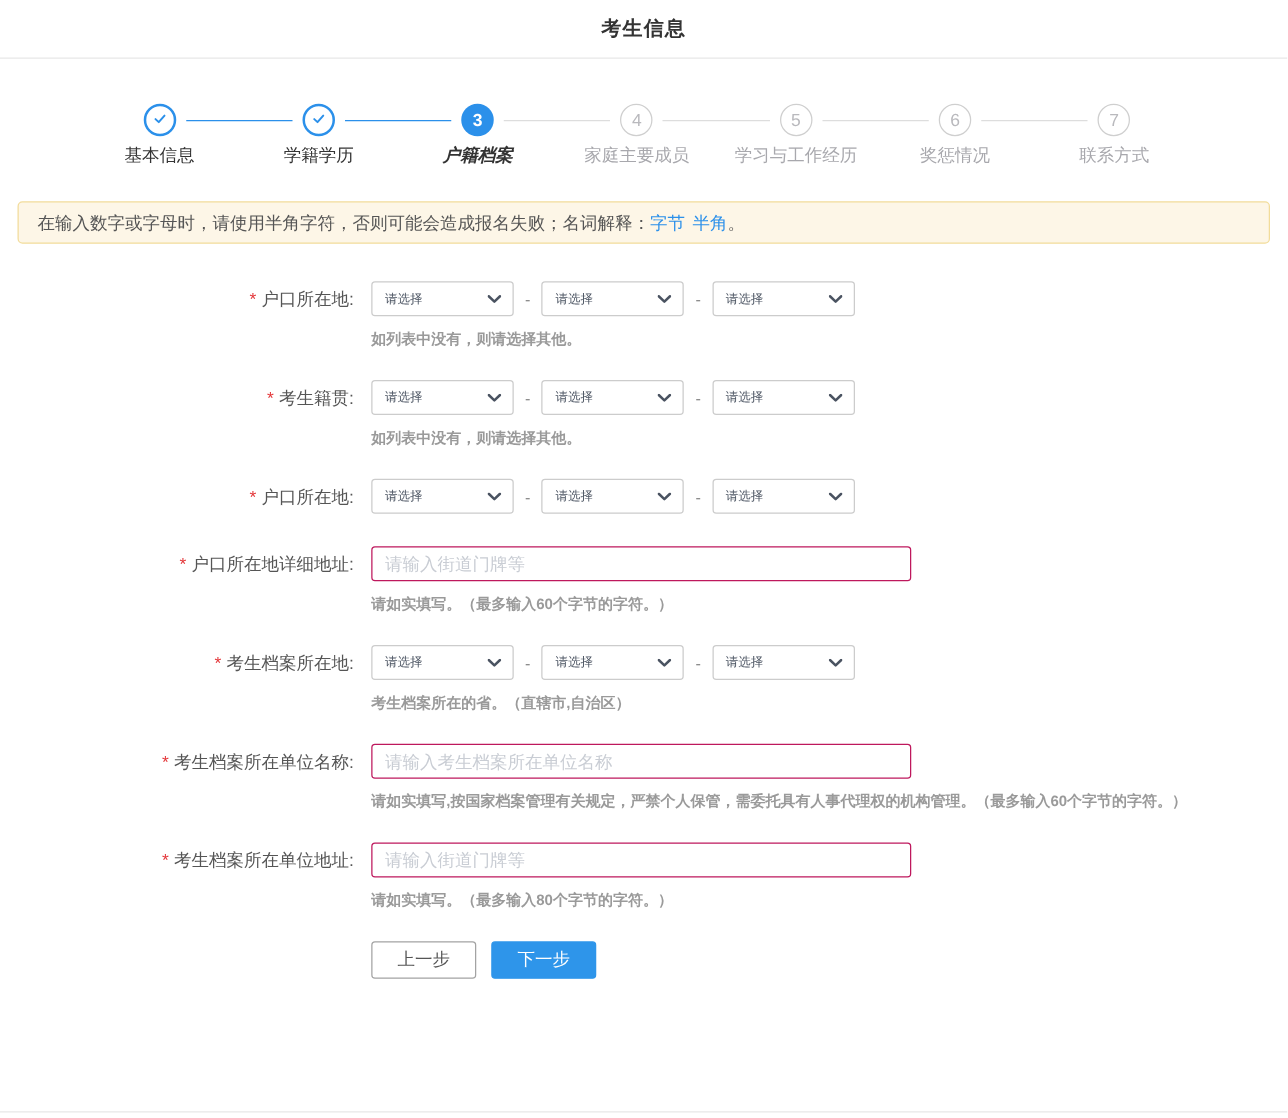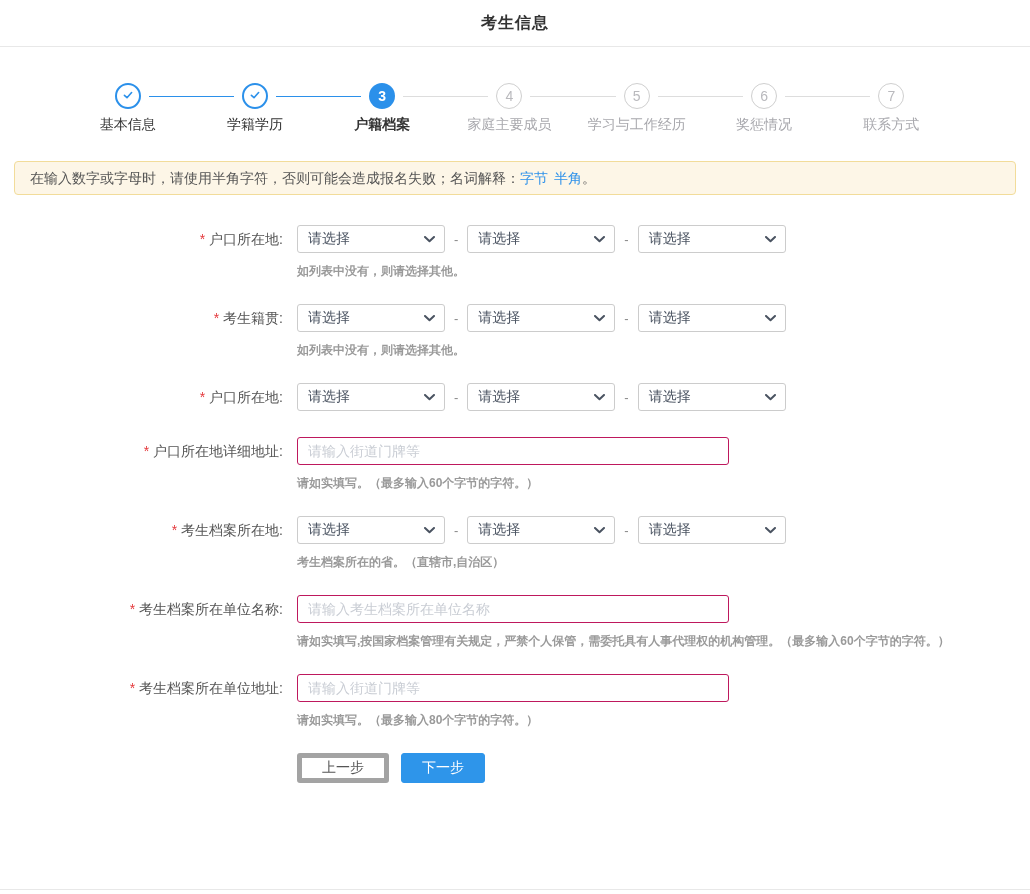--- a/index.html
+++ b/index.html
@@ -18,21 +18,21 @@
   .step .circle {
     width:26px; height:26px; border-radius:50%; margin:0 auto;
     display:flex; align-items:center; justify-content:center;
     background:#fff; position:relative; z-index:1; font-size:14px;
   }
   .step.done .circle    { border:2px solid #2b90ea; color:#2b90ea; }
   .step.current .circle { background:#2b90ea; color:#fff; font-weight:700; }
   .step.pending .circle { border:1px solid #cfcfcf; color:#b9b9bd; }
   .step-label { margin-top:7px; font-size:14px; }
   .step.done .step-label    { color:#333; }
-  .step.current .step-label { color:#333; font-weight:700; }
+  .step.current .step-label { color:#333; font-weight:700;font-style:italic; }
   .step.pending .step-label { color:#a8a8ad; }
   .step:not(:first-child)::before {
     content:""; position:absolute; top:13px;
     right:calc(50% + 21px); width:calc(100% - 42px); height:1px; background:#ddd;
   }
   .step.done:not(:first-child)::before,
   .step.current:not(:first-child)::before { background:#2b90ea; }
 
   
   .notice {
@@ -44,38 +44,38 @@
 
   
   .form { margin-top:30px; }
   .form-row { display:flex; margin-bottom:26px; }
   .label-col { width:283px; flex-shrink:0; text-align:right; padding-top:6px;
                font-size:14px; color:#555; }
   .req { color:#e4393c; margin-right:4px; }
   .ctrl-col { margin-left:14px; }
   .ctrl-line { display:flex; align-items:center; }
   .sel {
-    width:148px; height:28px; border:1px solid #ccc; border-radius:3px;
+    width:114px; height:28px; border:1px solid #ccc; border-radius:3px;
     background:#fff; display:flex; align-items:center; justify-content:space-between;
-    padding:0 9px 0 10px; font-size:14px; color:#4a5361; cursor:pointer;
+    padding:0 9px 0 10px; font-size:10px; color:#4a5361; cursor:pointer;
   }
   .chev { display:flex; align-items:center; }
   .dash { margin:0 9px; color:#888; font-size:13px; }
   input.txt {
     width:432px; height:28px; border:1px solid #be185d; border-radius:3px;
     padding:0 10px; font-size:14px; color:#333; outline:none;
   }
   input.txt::placeholder { color:#c9cdd4; }
   .hint { margin-top:11px; font-size:12px; color:#9a9a9a; line-height:14px;font-weight:bold; }
 
   
   .actions { margin-left:297px; display:flex; gap:12px; }
   .btn { height:30px; padding:0 20px; border-radius:3px; font-size:14px; cursor:pointer;
          font-family:inherit; }
-  .btn-prev { background:#fff; border:5px solid #a3a3a3; color:#555; }
+  .btn-prev { background:#fff; border:1px solid #a3a3a3; color:#555; }
   .btn-next { background:#2e95ea; border:1px solid #2e95ea; color:#fff; }
 
   .footer-line { position:absolute; left:0; right:0; bottom:4px; border-top:1px solid #e8e8e8; }
 </style>
 </head>
 <body>
 
 <div class="header">
   <span class="title">考生信息</span>
 </div>

